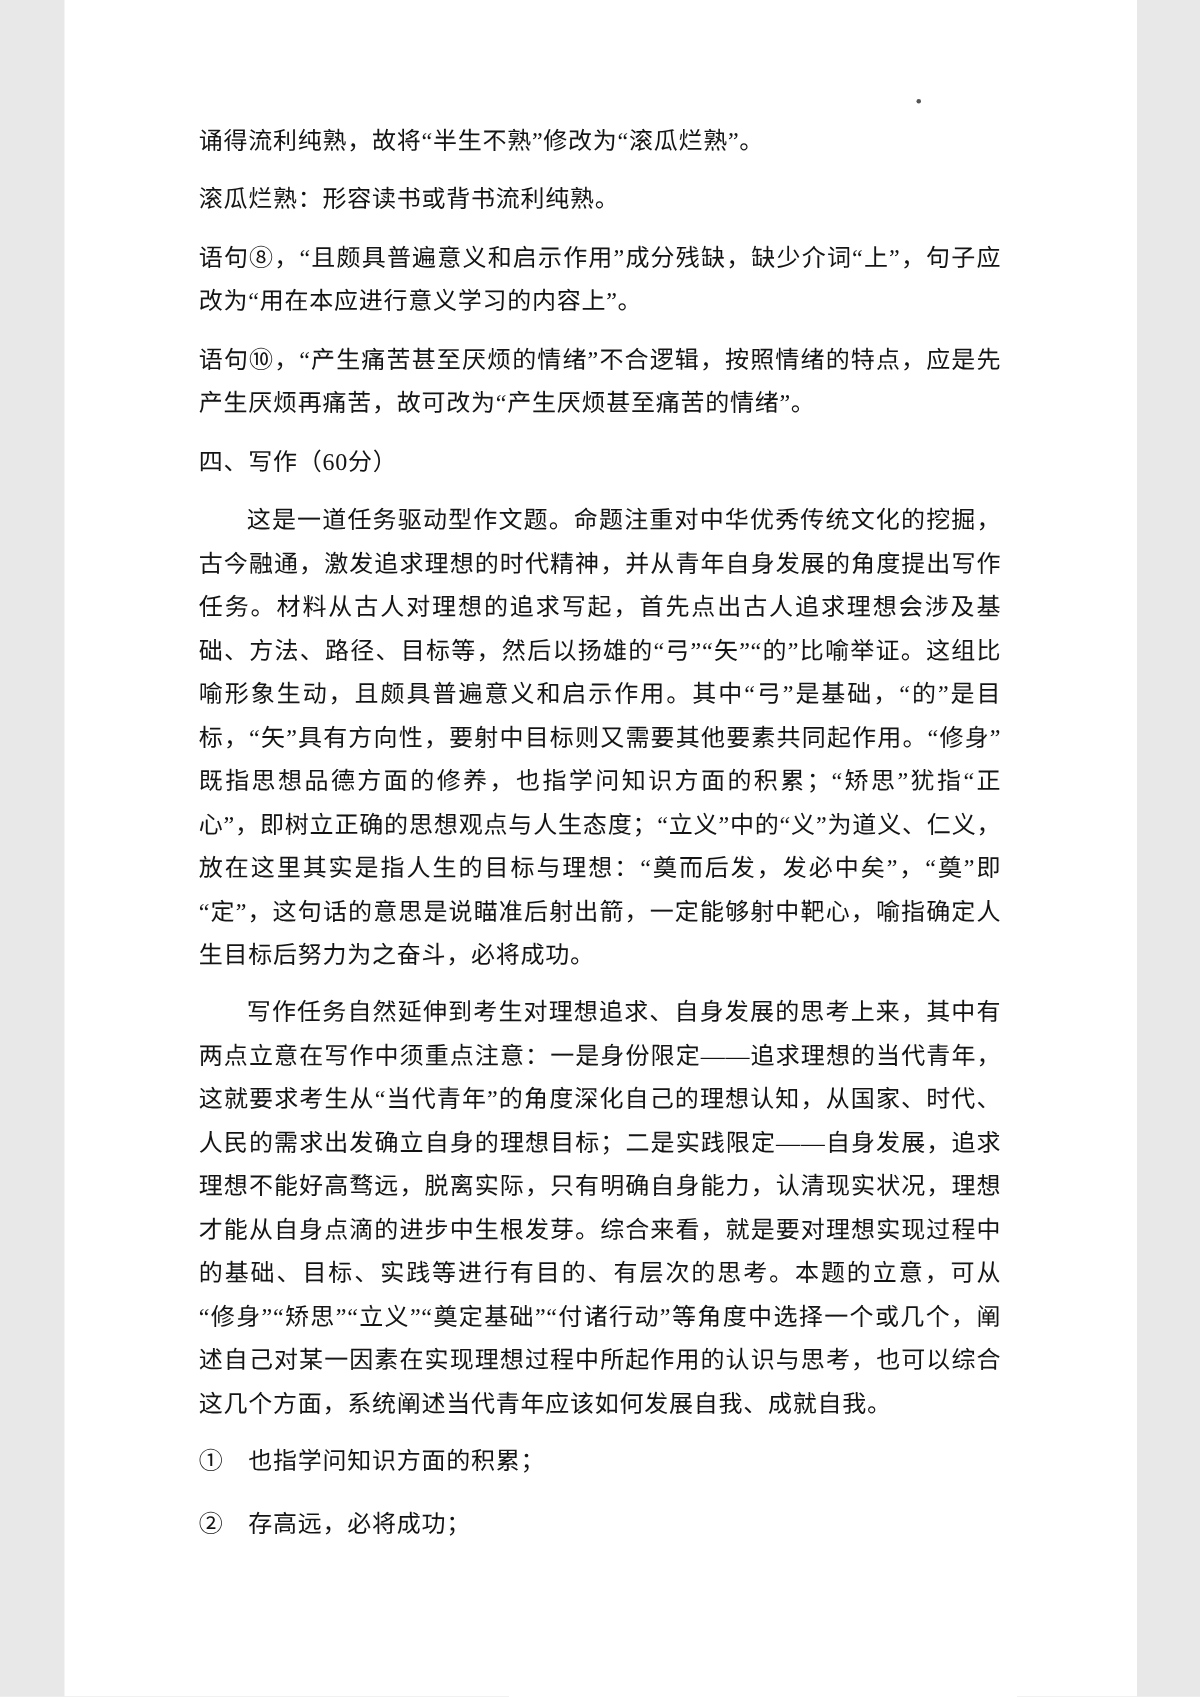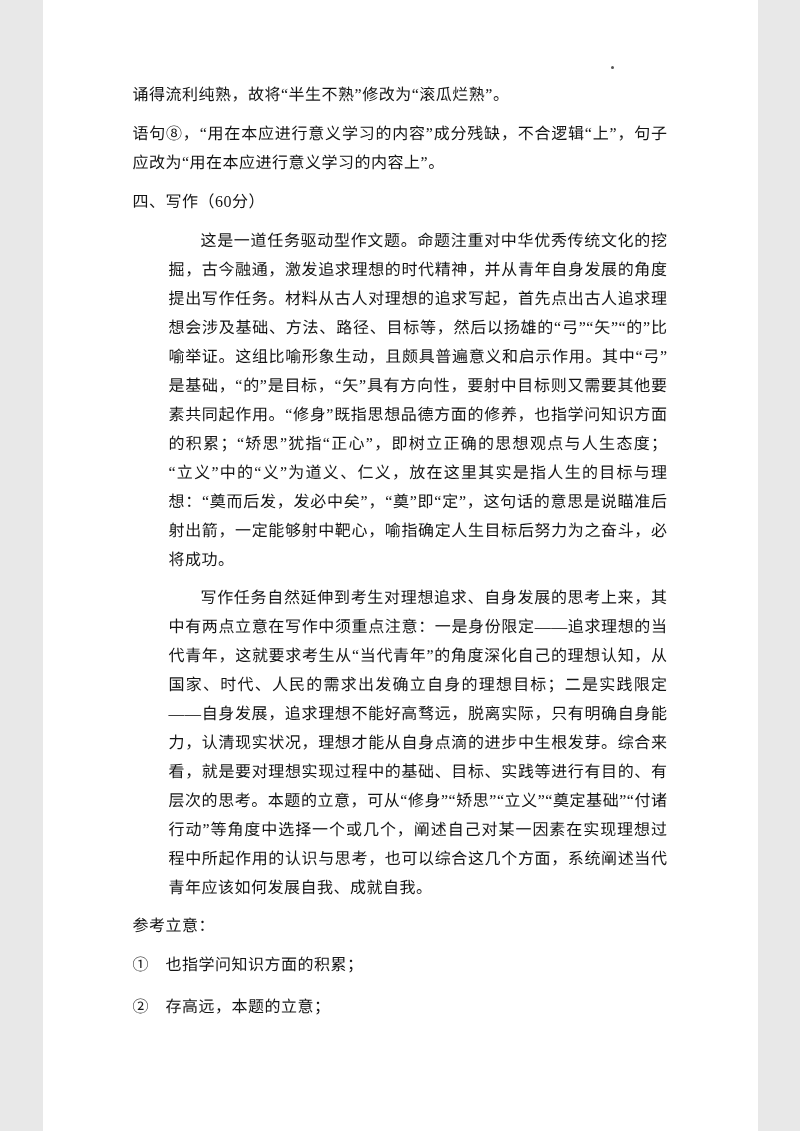--- a/index.html
+++ b/index.html
@@ -25,36 +25,37 @@
     background: #555;
     border-radius: 50%;
   }
   p {
     margin: 0 0 9px 0;
     line-height: 29px;
     text-align: justify;
     letter-spacing: 0.5px;
   }
   p.spread { margin-bottom: 10px; }
-  .indent { text-indent: 2em; margin-left: 36px; }
+  .indent { text-indent: 2em; }
   .bold { font-weight: normal; }
   .list-line { margin-bottom: 13px; }
 </style>
 </head>
 <body>
 
 <div class="page">
   <span class="artifact-dot"></span>
 
   <p class="spread">诵得流利纯熟，故将“半生不熟”修改为“滚瓜烂熟”。</p>
-  <p class="spread">语句⑧，“用在本应进行意义学习的内容”成分残缺，不合逻辑“上”，句子应改为“用在本应进行意义学习的内容上”。</p>
+  <p class="spread">滚瓜烂熟：形容读书或背书流利纯熟。</p>
+  <p class="spread">语句⑧，“且颇具普遍意义和启示作用”成分残缺，缺少介词“上”，句子应改为“用在本应进行意义学习的内容上”。</p>
+  <p class="spread">语句⑩，“产生痛苦甚至厌烦的情绪”不合逻辑，按照情绪的特点，应是先产生厌烦再痛苦，故可改为“产生厌烦甚至痛苦的情绪”。</p>
 
   <p class="bold spread">四、写作（60分）</p>
 
 
   <p class="indent">这是一道任务驱动型作文题。命题注重对中华优秀传统文化的挖掘，古今融通，激发追求理想的时代精神，并从青年自身发展的角度提出写作任务。材料从古人对理想的追求写起，首先点出古人追求理想会涉及基础、方法、路径、目标等，然后以扬雄的“弓”“矢”“的”比喻举证。这组比喻形象生动，且颇具普遍意义和启示作用。其中“弓”是基础，“的”是目标，“矢”具有方向性，要射中目标则又需要其他要素共同起作用。“修身”既指思想品德方面的修养，也指学问知识方面的积累；“矫思”犹指“正心”，即树立正确的思想观点与人生态度；“立义”中的“义”为道义、仁义，放在这里其实是指人生的目标与理想：“奠而后发，发必中矣”，“奠”即“定”，这句话的意思是说瞄准后射出箭，一定能够射中靶心，喻指确定人生目标后努力为之奋斗，必将成功。</p>
   <p class="indent">写作任务自然延伸到考生对理想追求、自身发展的思考上来，其中有两点立意在写作中须重点注意：一是身份限定——追求理想的当代青年，这就要求考生从“当代青年”的角度深化自己的理想认知，从国家、时代、人民的需求出发确立自身的理想目标；二是实践限定——自身发展，追求理想不能好高骛远，脱离实际，只有明确自身能力，认清现实状况，理想才能从自身点滴的进步中生根发芽。综合来看，就是要对理想实现过程中的基础、目标、实践等进行有目的、有层次的思考。本题的立意，可从“修身”“矫思”“立义”“奠定基础”“付诸行动”等角度中选择一个或几个，阐述自己对某一因素在实现理想过程中所起作用的认识与思考，也可以综合这几个方面，系统阐述当代青年应该如何发展自我、成就自我。</p>
 
-  <p class="bold spread">参考立意：</p>
 
   <p class="list-line">①　也指学问知识方面的积累；</p>
-  <p class="list-line">②　存高远，本题的立意；</p>
+  <p class="list-line">②　存高远，必将成功；</p>
 </div>
 
 </body></html>

